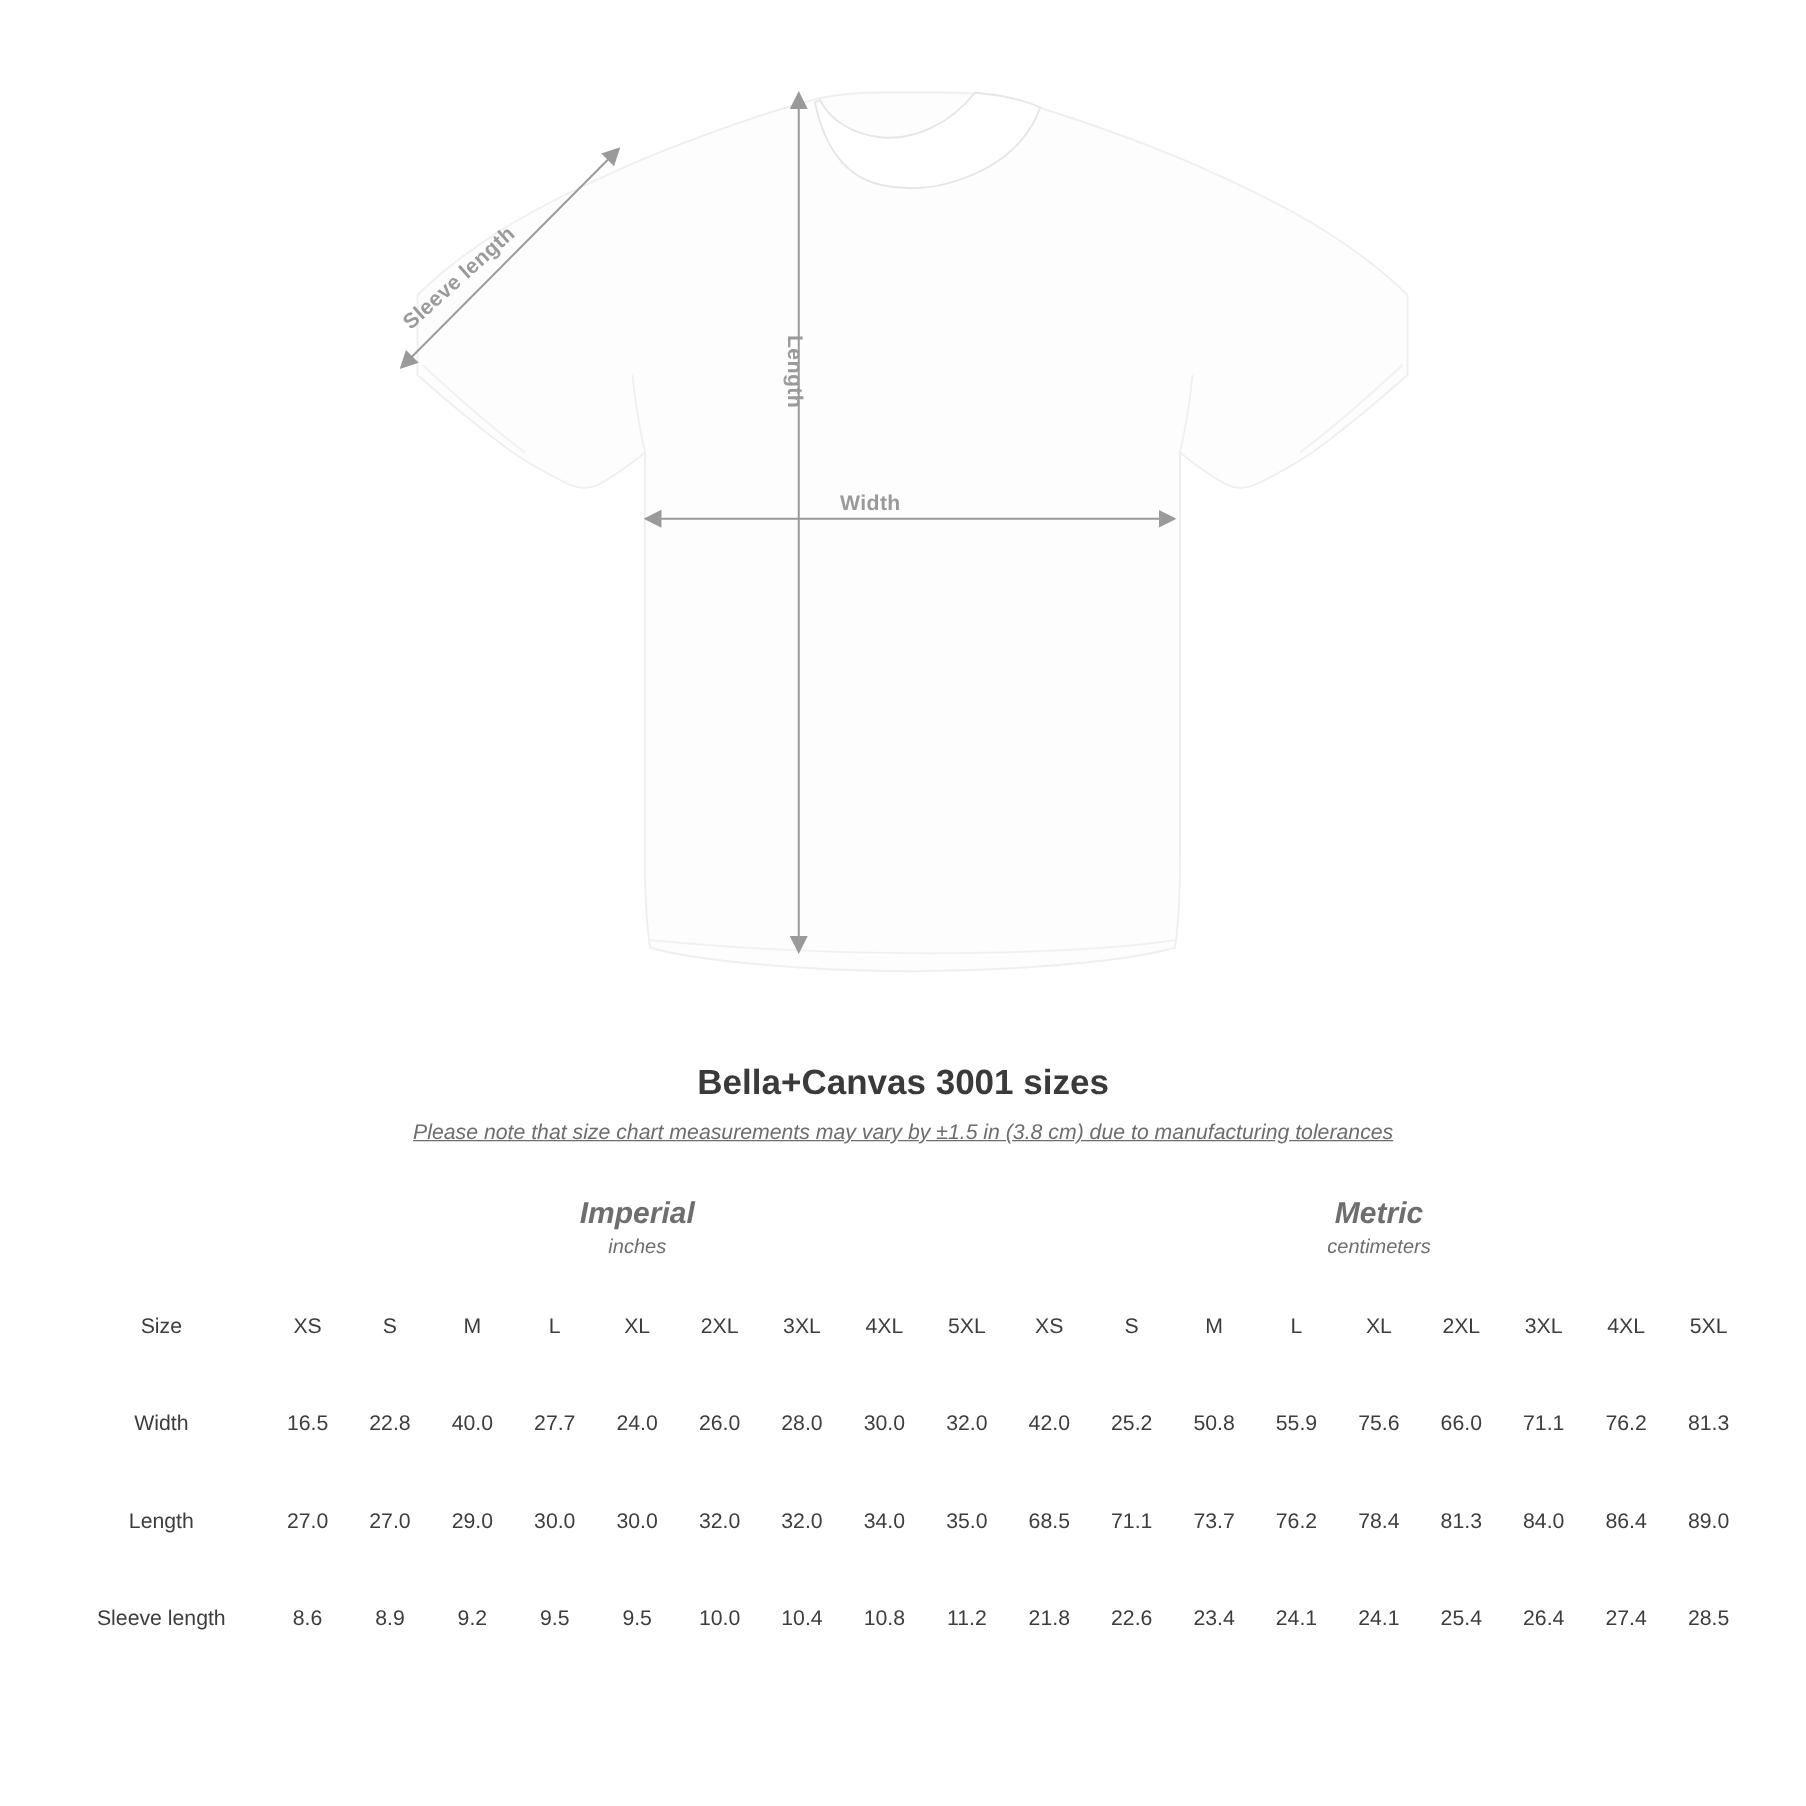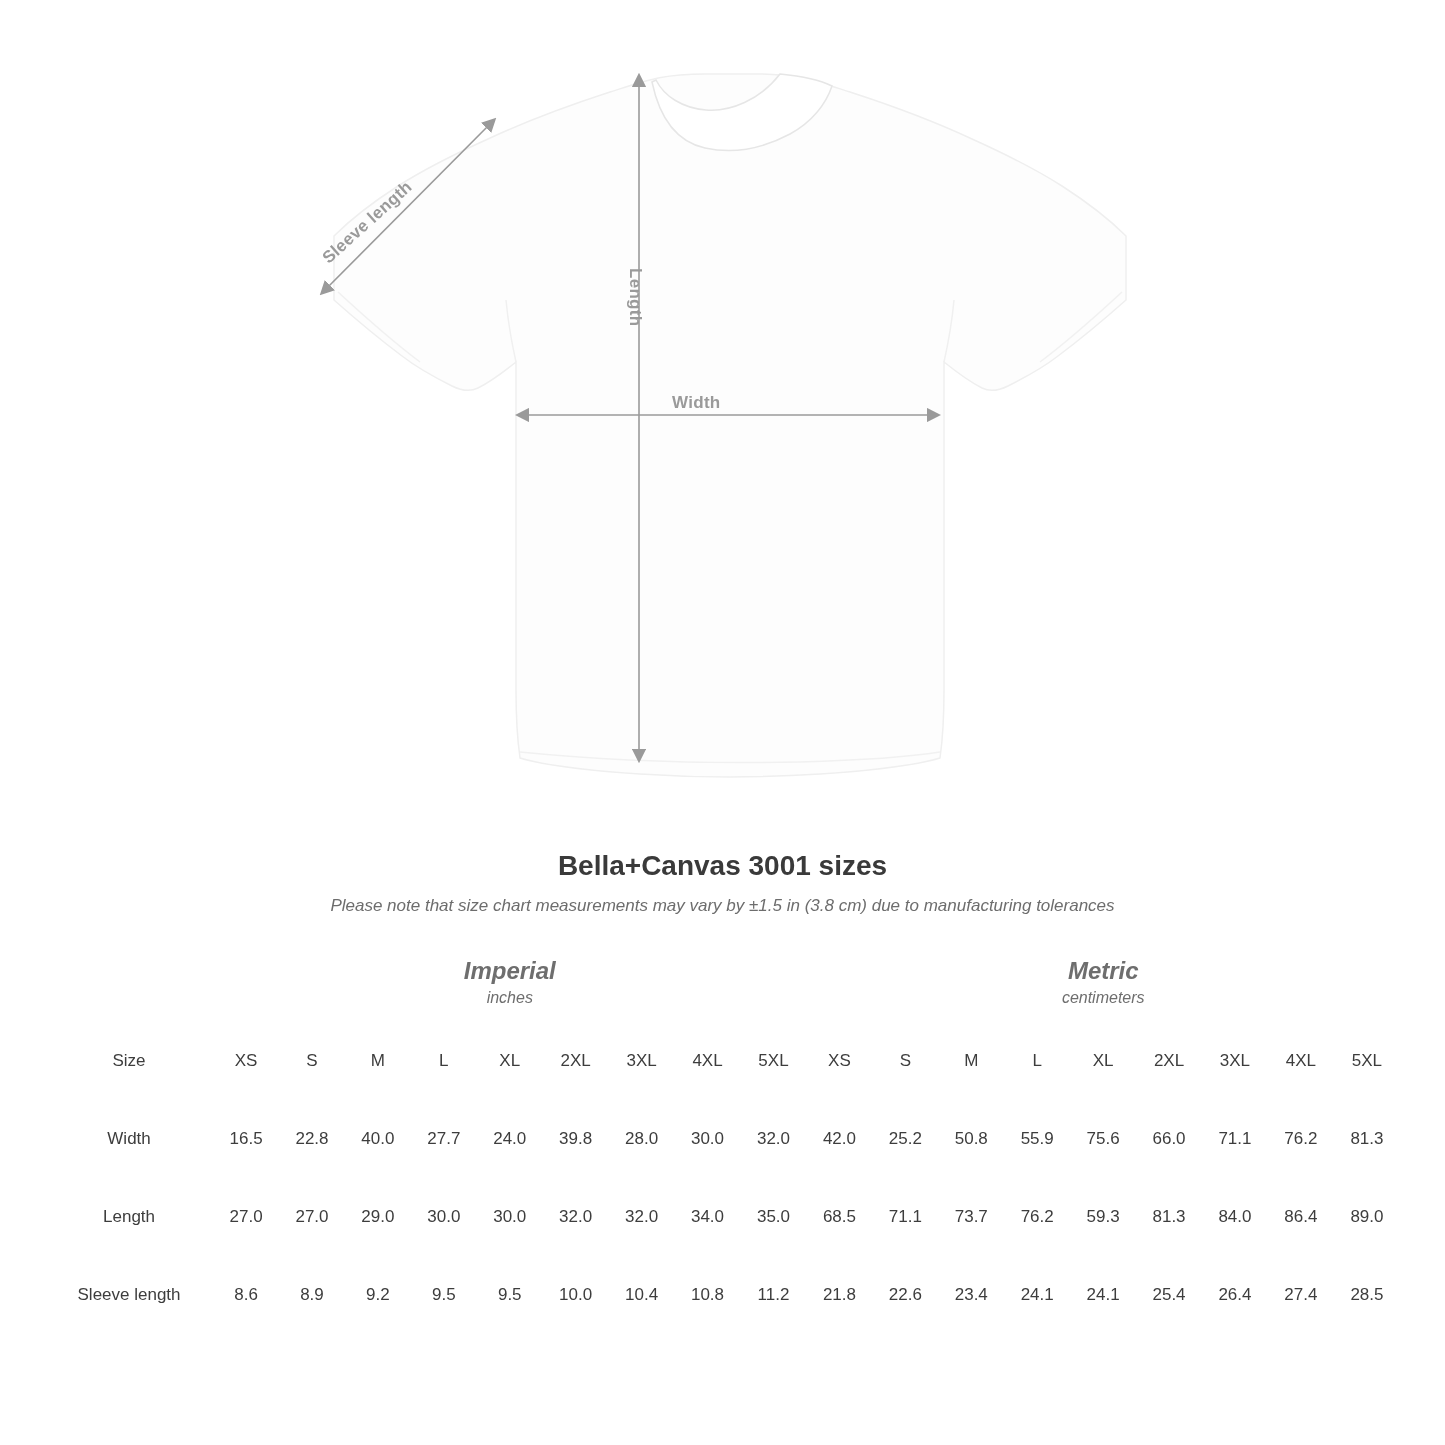--- a/index.html
+++ b/index.html
@@ -65,20 +65,21 @@
     font-size: 28px;
     font-weight: bold;
     color: #3a3a3a;
     margin: 0 0 14px 0;
   }
   .chart-note {
     font-size: 17px;
     font-style: italic;
     color: #6d6d6d;
     margin: 0;
+    text-decoration: underline;
   }
 
   
   .table-wrap {
     margin: 28px 45px 0 45px;
   }
   table.size-table {
     border-collapse: collapse;
     width: 1355px;
     table-layout: fixed;
@@ -261,21 +262,21 @@
           <td>5XL</td>
         </tr>
 
         <tr class="row-shaded">
           <td class="rowlabel">Width</td>
           <td>16.5</td>
           <td>22.8</td>
           <td>40.0</td>
           <td>27.7</td>
           <td>24.0</td>
-          <td>39.8</td>
+          <td>26.0</td>
           <td>28.0</td>
           <td>30.0</td>
           <td>32.0</td>
           <td>42.0</td>
           <td>25.2</td>
           <td>50.8</td>
           <td>55.9</td>
           <td>75.6</td>
           <td>66.0</td>
           <td>71.1</td>
@@ -291,21 +292,21 @@
           <td>30.0</td>
           <td>30.0</td>
           <td>32.0</td>
           <td>32.0</td>
           <td>34.0</td>
           <td>35.0</td>
           <td>68.5</td>
           <td>71.1</td>
           <td>73.7</td>
           <td>76.2</td>
-          <td>59.3</td>
+          <td>78.4</td>
           <td>81.3</td>
           <td>84.0</td>
           <td>86.4</td>
           <td>89.0</td>
         </tr>
 
         <tr class="row-shaded">
           <td class="rowlabel">Sleeve length</td>
           <td>8.6</td>
           <td>8.9</td>

